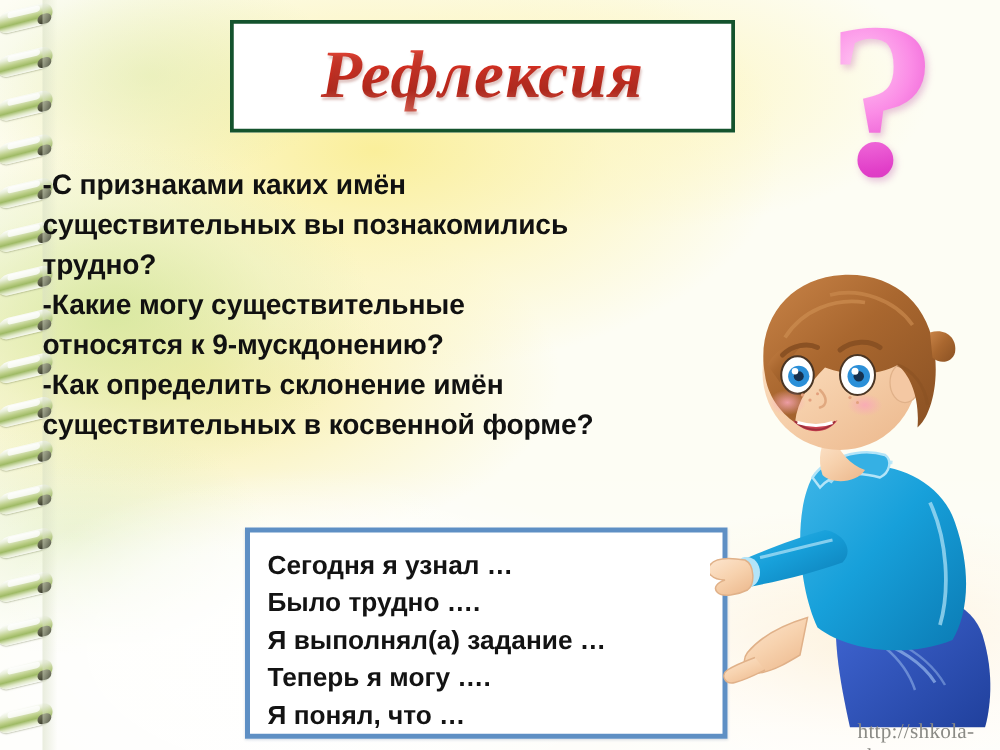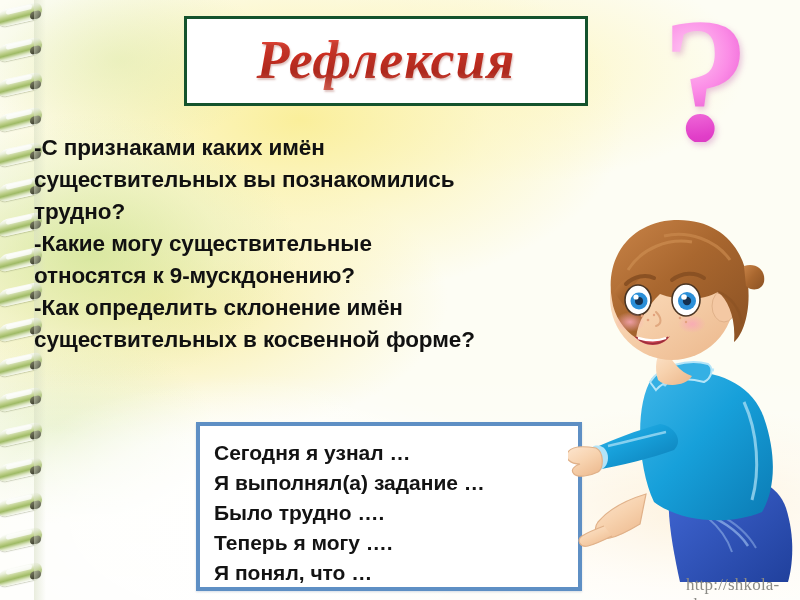--- a/index.html
+++ b/index.html
@@ -243,22 +243,22 @@
     <div class="q-line">трудно?</div>
     <div class="q-line">-Какие могу существительные</div>
     <div class="q-line">относятся к 9-мускдонению?</div>
     <div class="q-line">-Как определить склонение имён</div>
     <div class="q-line">существительных в косвенной форме?</div>
   </div>
 
   <div id="starter-box">
     <div id="starter-list">
       <div class="s-line">Сегодня я узнал …</div>
+      <div class="s-line">Было трудно ….</div>
       <div class="s-line">Я выполнял(а) задание …</div>
-      <div class="s-line">Было трудно ….</div>
       <div class="s-line">Теперь я могу ….</div>
       <div class="s-line">Я понял, что …</div>
     </div>
   </div>
 
   <div id="boy">
     <svg viewBox="0 0 232 386" xmlns="http://www.w3.org/2000/svg" aria-hidden="true">
       <defs>
         <linearGradient id="hairG" x1="0" y1="0" x2="1" y2="1">
           <stop offset="0%" stop-color="#c98448"></stop>

